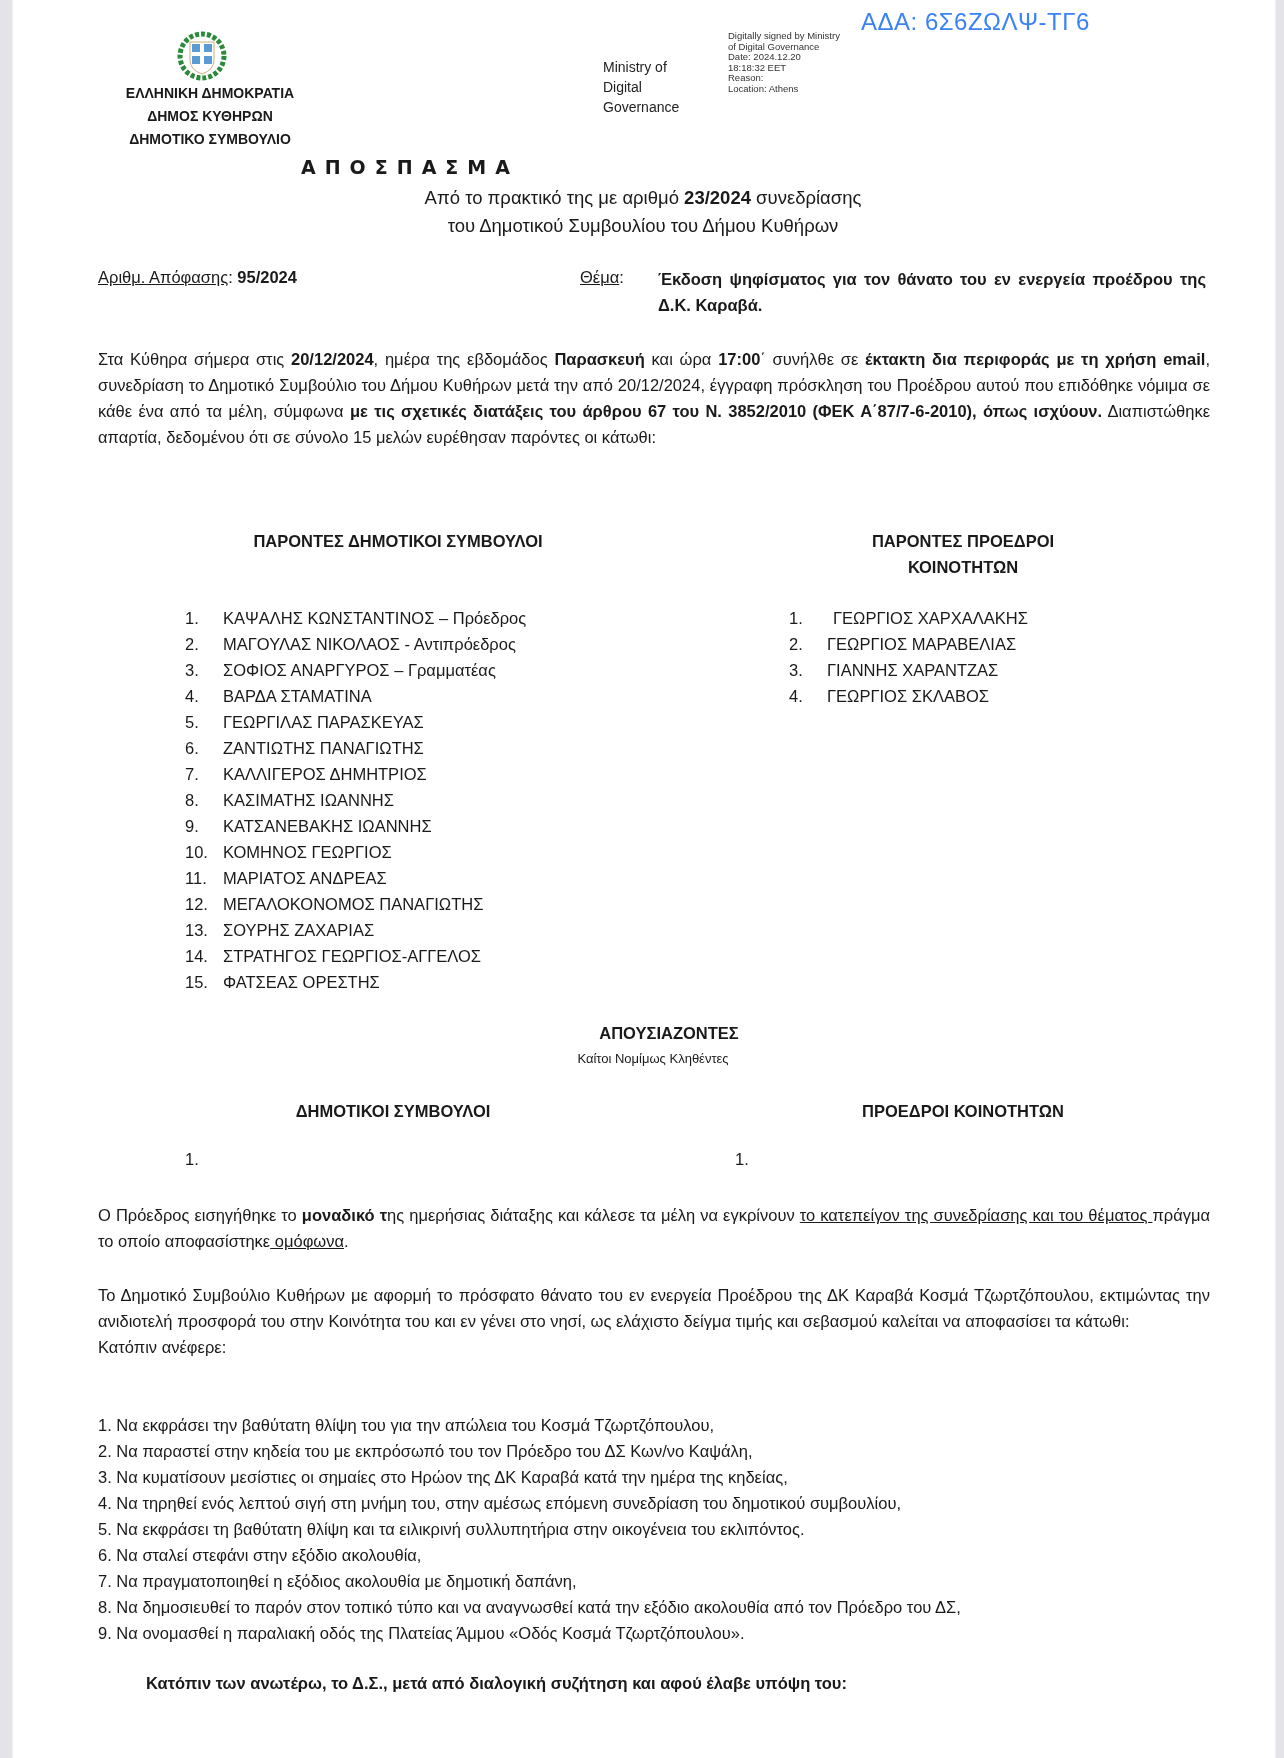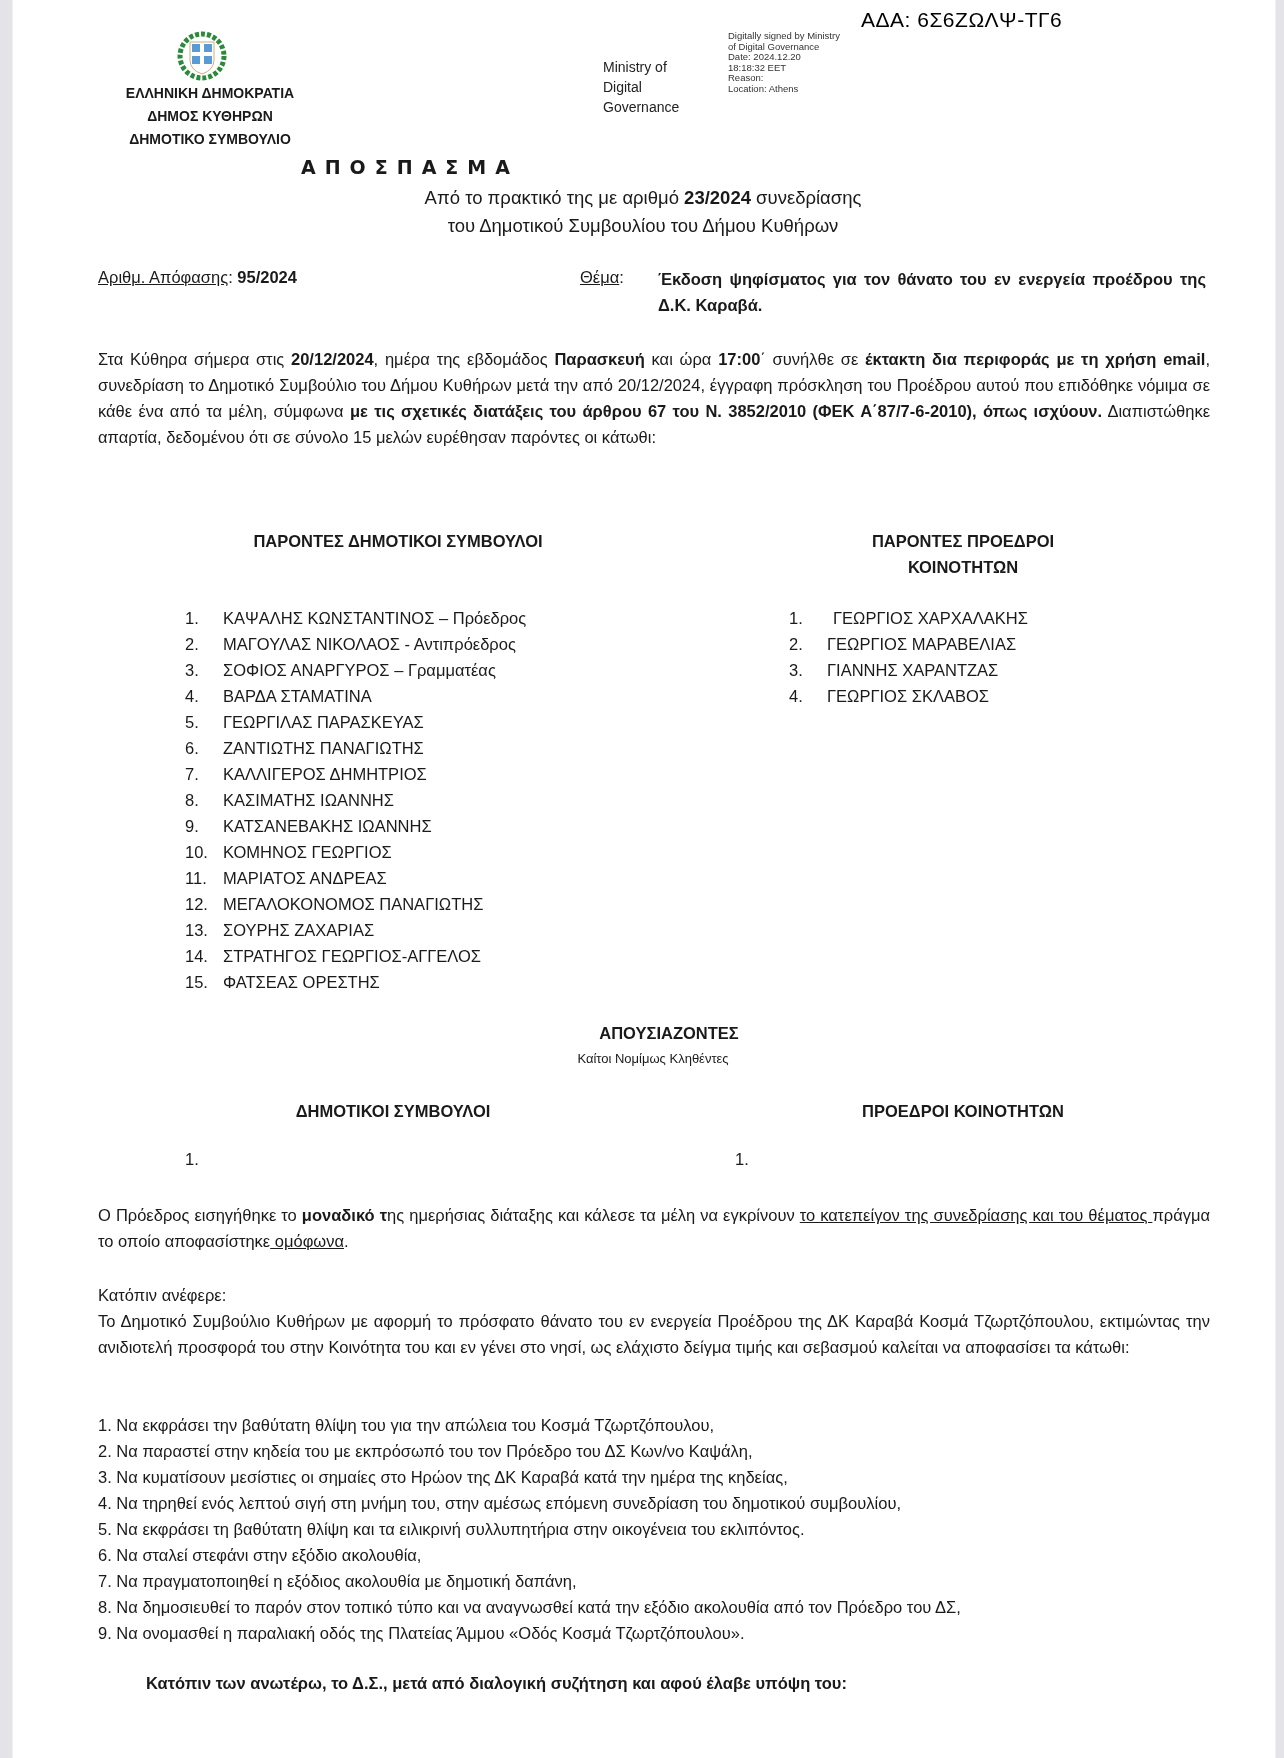--- a/index.html
+++ b/index.html
@@ -13,21 +13,21 @@
     position: absolute; left: 12px; top: 0; width: 1262px; height: 1758px;
     background: #ffffff;
     border-left: 1px solid #f0f0f2; border-right: 1px solid #f0f0f2;
   }
   .abs { position: absolute; }
   .greek { font-family: "DejaVu Sans", sans-serif; }
   .org { left: 88px; top: 82px; width: 218px; text-align: center; font-weight: bold; font-size: 14px; line-height: 23px; }
   .emblem { left: 163px; top: 30px; width: 52px; height: 52px; }
   .ministry { left: 590px; top: 34px; font-size: 14px; line-height: 20px; color: #222; margin-top: 23px; }
   .sig { left: 715px; top: 31px; font-size: 9.5px; line-height: 10.5px; color: #333; }
-  .ada { left: 848px; top: 8px; font-size: 21px; color: #000000; letter-spacing: 0.5px; }
+  .ada { left: 848px; top: 8px; font-size: 24px; color: #3b82f6; letter-spacing: 0.5px; }
   .title { left: 288px; top: 156px; width: 660px; font-weight: bold; font-size: 19px; letter-spacing: 9px; }
   .subtitle { left: 300px; top: 184px; width: 660px; text-align: center; font-size: 18.5px; line-height: 28px; }
   .decnum { left: 85px; top: 268px; font-size: 16.5px; }
   .u { text-decoration: underline; }
   .subject-label { left: 567px; top: 268px; font-size: 16.5px; }
   .subject { left: 645px; top: 266px; width: 548px; font-size: 16.5px; font-weight: bold; line-height: 26px; text-align: justify; }
   .para { left: 85px; width: 1112px; font-size: 16.5px; line-height: 26px; text-align: justify; }
   .colhead { font-weight: bold; font-size: 16.5px; text-align: center; line-height: 26px; }
   .list { font-size: 16.5px; line-height: 26px; }
   .list .row { display: flex; }
@@ -174,22 +174,22 @@
   <div class="abs colhead" style="left:456px; top:1020px; width:400px;">ΑΠΟΥΣΙΑΖΟΝΤΕΣ</div>
   <div class="abs center" style="left:440px; top:1046px; width:400px; font-size:13px; line-height:26px;">Καίτοι Νομίμως Κληθέντες</div>
   <div class="abs colhead" style="left:200px; top:1098px; width:360px;">ΔΗΜΟΤΙΚΟΙ  ΣΥΜΒΟΥΛΟΙ</div>
   <div class="abs colhead" style="left:780px; top:1098px; width:340px;">ΠΡΟΕΔΡΟΙ ΚΟΙΝΟΤΗΤΩΝ</div>
   <div class="abs" style="left:172px; top:1150px; font-size:16.5px;">1.</div>
   <div class="abs" style="left:722px; top:1150px; font-size:16.5px;">1.</div>
 
   <div class="abs para" style="top:1202px;"><span>Ο Πρόεδρος εισηγήθηκε το </span><b>μοναδικό τ</b><span>ης ημερήσιας διάταξης και κάλεσε τα μέλη να εγκρίνουν </span><span class="u">το κατεπείγον της συνεδρίασης και του θέματος </span><span>πράγμα το οποίο αποφασίστηκε</span><span class="u"> ομόφωνα</span><span>.</span></div>
 
   <div class="abs para" style="top:1282px;">
+    <div>Το Δημοτικό Συμβούλιο Κυθήρων με αφορμή το πρόσφατο θάνατο του εν ενεργεία Προέδρου της ΔΚ Καραβά Κοσμά Τζωρτζόπουλου, εκτιμώντας την ανιδιοτελή προσφορά του στην Κοινότητα του και εν γένει στο νησί, ως ελάχιστο δείγμα τιμής και σεβασμού καλείται να αποφασίσει τα κάτωθι:</div>
     <div>Κατόπιν ανέφερε:</div>
-    <div>Το Δημοτικό Συμβούλιο Κυθήρων με αφορμή το πρόσφατο θάνατο του εν ενεργεία Προέδρου της ΔΚ Καραβά Κοσμά Τζωρτζόπουλου, εκτιμώντας την ανιδιοτελή προσφορά του στην Κοινότητα του και εν γένει στο νησί, ως ελάχιστο δείγμα τιμής και σεβασμού καλείται να αποφασίσει τα κάτωθι:</div>
   </div>
 
   <div class="abs para" style="top:1412px; text-align:left;">
     <div>1. Να εκφράσει την βαθύτατη θλίψη του για την απώλεια του Κοσμά Τζωρτζόπουλου,</div>
     <div>2. Να παραστεί στην κηδεία του με εκπρόσωπό του τον Πρόεδρο του ΔΣ Κων/νο Καψάλη,</div>
     <div>3. Να κυματίσουν μεσίστιες οι σημαίες στο Ηρώον της ΔΚ Καραβά κατά την ημέρα της κηδείας,</div>
     <div>4. Να τηρηθεί ενός λεπτού σιγή στη μνήμη του, στην αμέσως επόμενη συνεδρίαση του δημοτικού συμβουλίου,</div>
     <div>5. Να εκφράσει τη βαθύτατη θλίψη και τα ειλικρινή συλλυπητήρια στην οικογένεια του εκλιπόντος.</div>
     <div>6. Να σταλεί στεφάνι στην εξόδιο ακολουθία,</div>
     <div>7. Να πραγματοποιηθεί η εξόδιος ακολουθία με δημοτική δαπάνη,</div>

